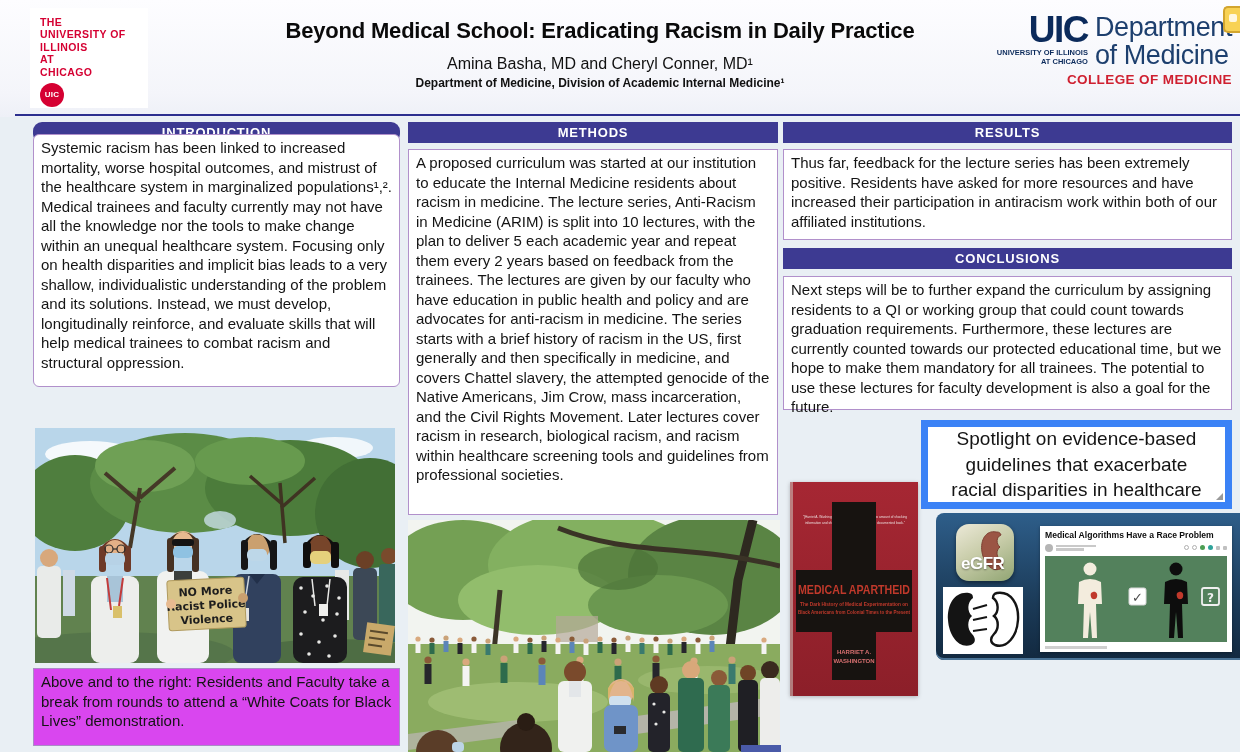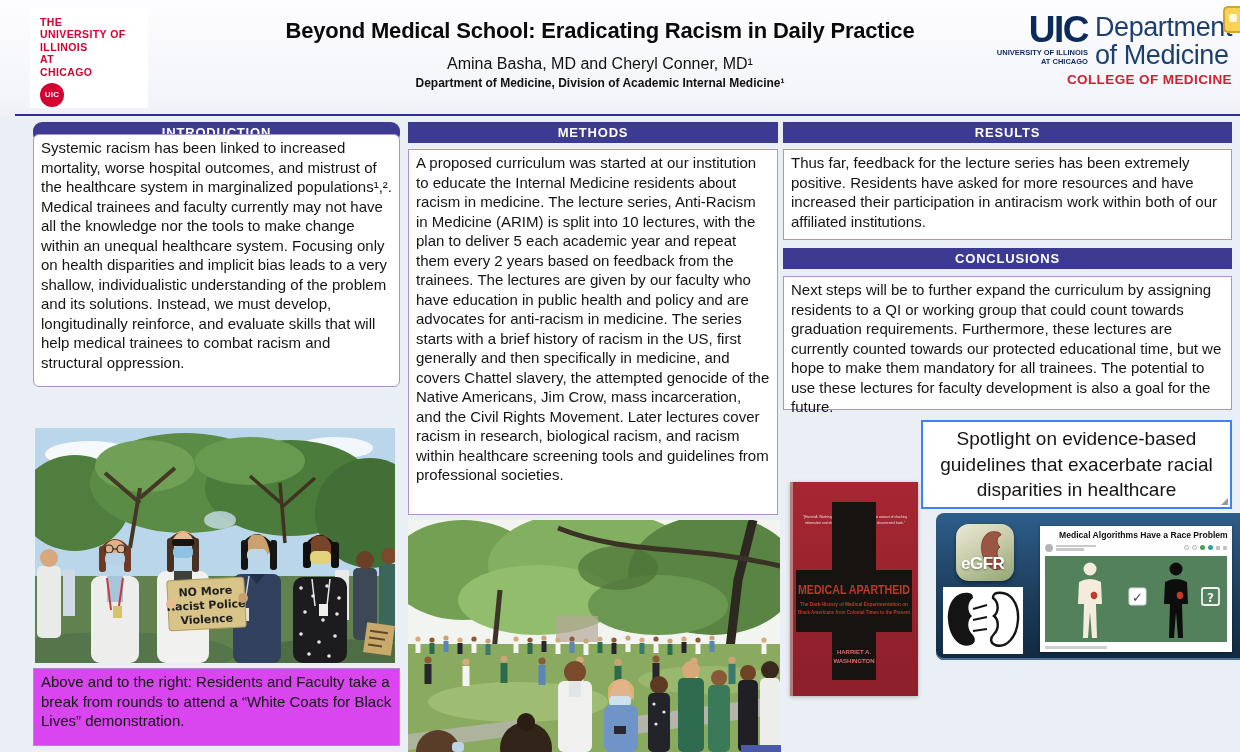--- a/index.html
+++ b/index.html
@@ -57,39 +57,39 @@
   
   .protest-photo { position:absolute; left:35px; top:428px; width:360px; height:235px; }
   .crowd-photo   { position:absolute; left:408px; top:520px; width:372px; height:232px; }
   .protest-photo svg, .crowd-photo svg { display:block; width:100%; height:100%; }
 
   
   .book-cover { position:absolute; left:790px; top:446px; width:128px; height:214px; box-shadow:0 1px 4px rgba(0,0,0,.25);margin-top:36px; }
   .book-cover svg { display:block; width:100%; height:100%; }
 
   .spotlight-box { position:absolute; left:921px; top:420px; width:311px; height:89px; background:#ffffff;
-                   border:2px solid #3b82f6; display:flex; align-items:center; justify-content:center;
+                   border:7px solid #3b82f6; display:flex; align-items:center; justify-content:center;
                    text-align:center; font-size:19px; line-height:1.35; color:#141414; padding:4px 14px; }
   .resize-handle { position:absolute; right:2px; bottom:2px; width:0; height:0;
                    border-left:7px solid transparent; border-bottom:7px solid #9a9a9a; }
 
   .algo-slide { position:absolute; left:936px; top:513px; width:304px; height:147px;
                 background:linear-gradient(180deg,#2e5e8a 0%,#1b3a57 62%,#122940 100%);
                 border-radius:8px 0 0 8px; box-shadow:inset 0 -2px 0 #4a7396; }
   .egfr-icon { position:absolute; left:20px; top:11px; width:58px; height:57px; border-radius:13px;
                background:linear-gradient(150deg,#ece9d8 0%,#c9cdaa 45%,#91a573 100%);
                box-shadow:0 2px 4px rgba(0,0,0,.45); overflow:hidden; }
   .egfr-label { position:absolute; left:5px; bottom:7px; color:#ffffff; font-size:17px; font-weight:bold;
                 text-shadow:0 1px 2px rgba(0,0,0,.4); letter-spacing:-.5px; }
   .kidneys-box { position:absolute; left:7px; top:74px; width:80px; height:67px; background:#ffffff; }
   .kidneys-box svg { display:block; width:100%; height:100%; }
 
   .algo-card { position:absolute; left:104px; top:13px; width:192px; height:126px; background:#ffffff;
                box-shadow:0 1px 3px rgba(0,0,0,.35); }
-  .algo-headline { padding:4px 5px 1px 19px; font-size:8.6px; font-weight:bold; color:#0d0d0d; white-space:nowrap; }
+  .algo-headline { padding:4px 5px 1px 5px; font-size:8.6px; font-weight:bold; color:#0d0d0d; white-space:nowrap; }
   .algo-byline { display:flex; align-items:center; gap:3px; padding:1px 5px 0 5px; height:12px; }
   .avatar-dot { width:8px; height:8px; border-radius:50%; background:#b5b5b5; flex:none; }
   .byline-lines { flex:1; }
   .byline-bar { width:40px; height:2.5px; background:#c9c9c9; margin:1px 0; }
   .social-dots { display:flex; gap:3px; align-items:center; }
   .sdot { width:5px; height:5px; border-radius:50%; }
   .sdot.o1,.sdot.o2 { border:1px solid #b0b0b0; background:#fff; }
   .sdot.green { background:#4c9e53; }
   .sdot.teal { background:#2fa39a; }
   .sdot.sq { border-radius:1px; background:#c0c0c0; width:4px; height:4px; }

